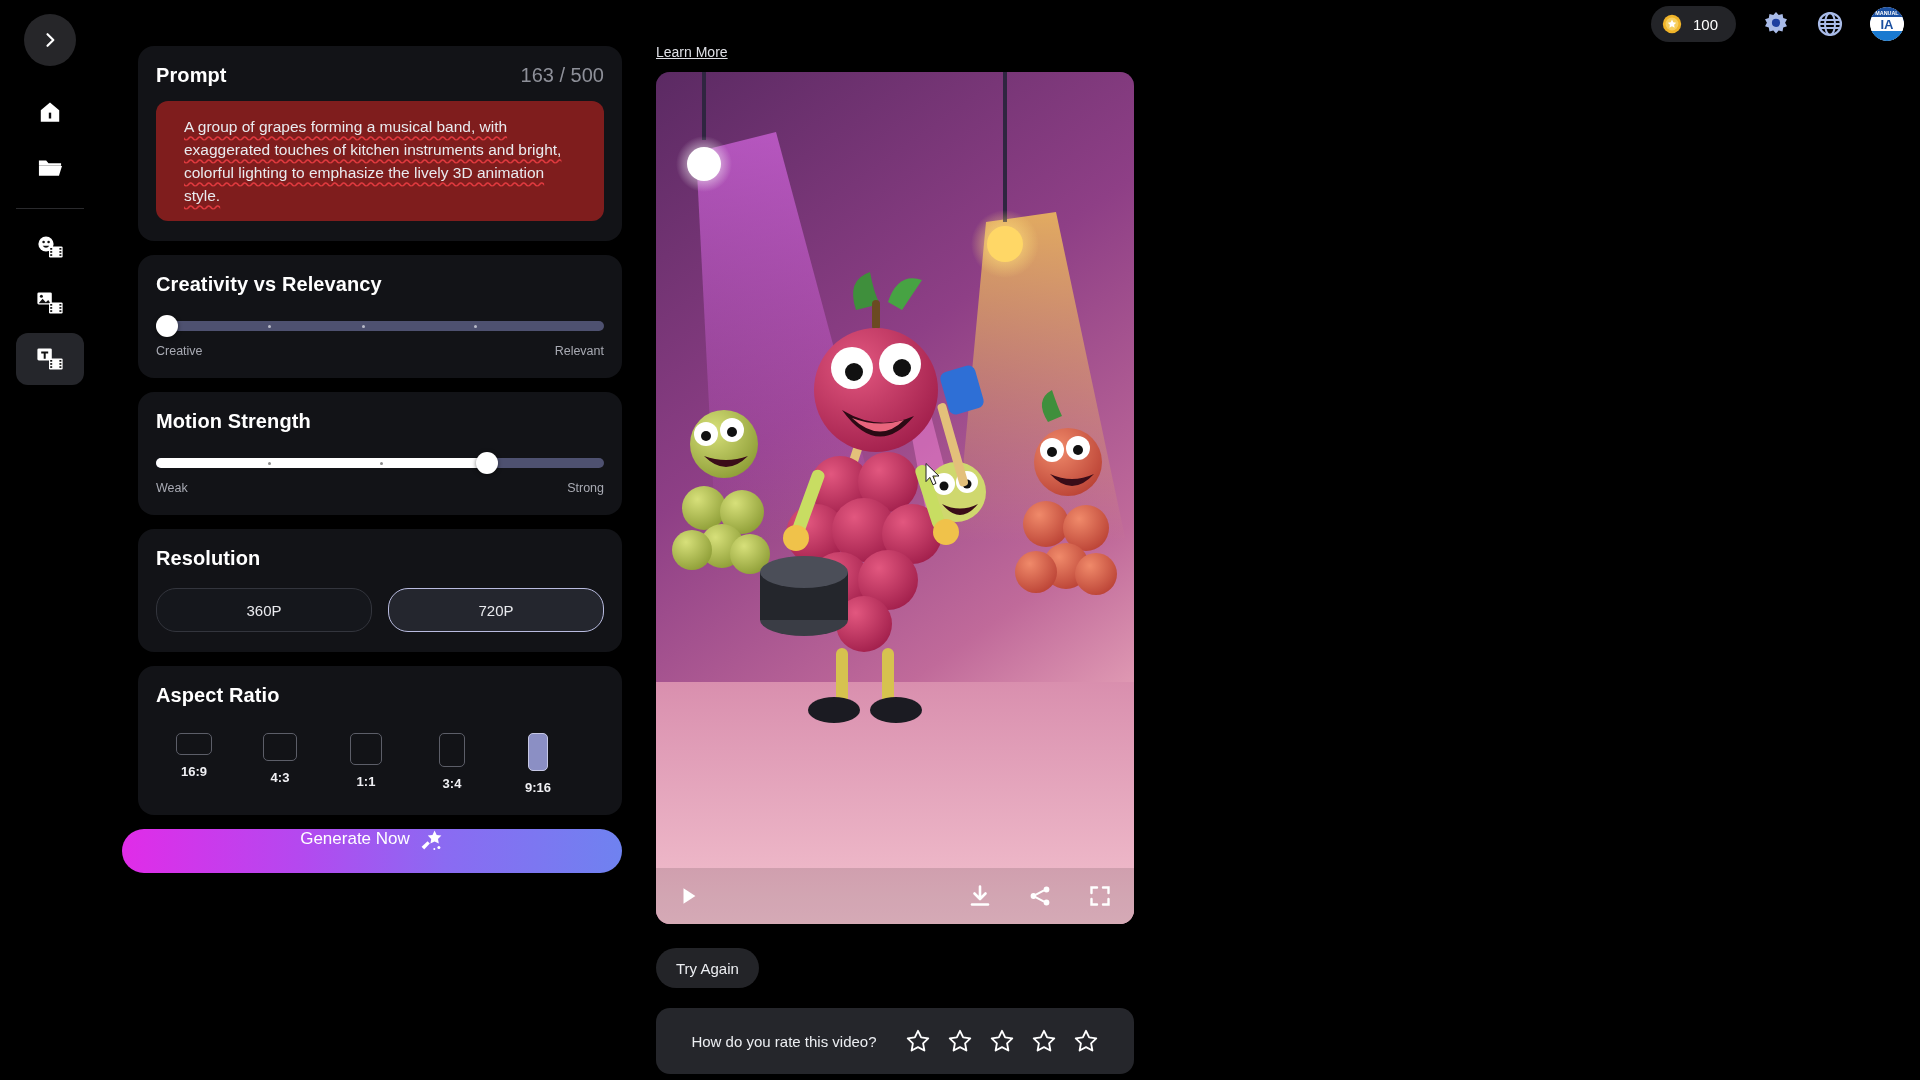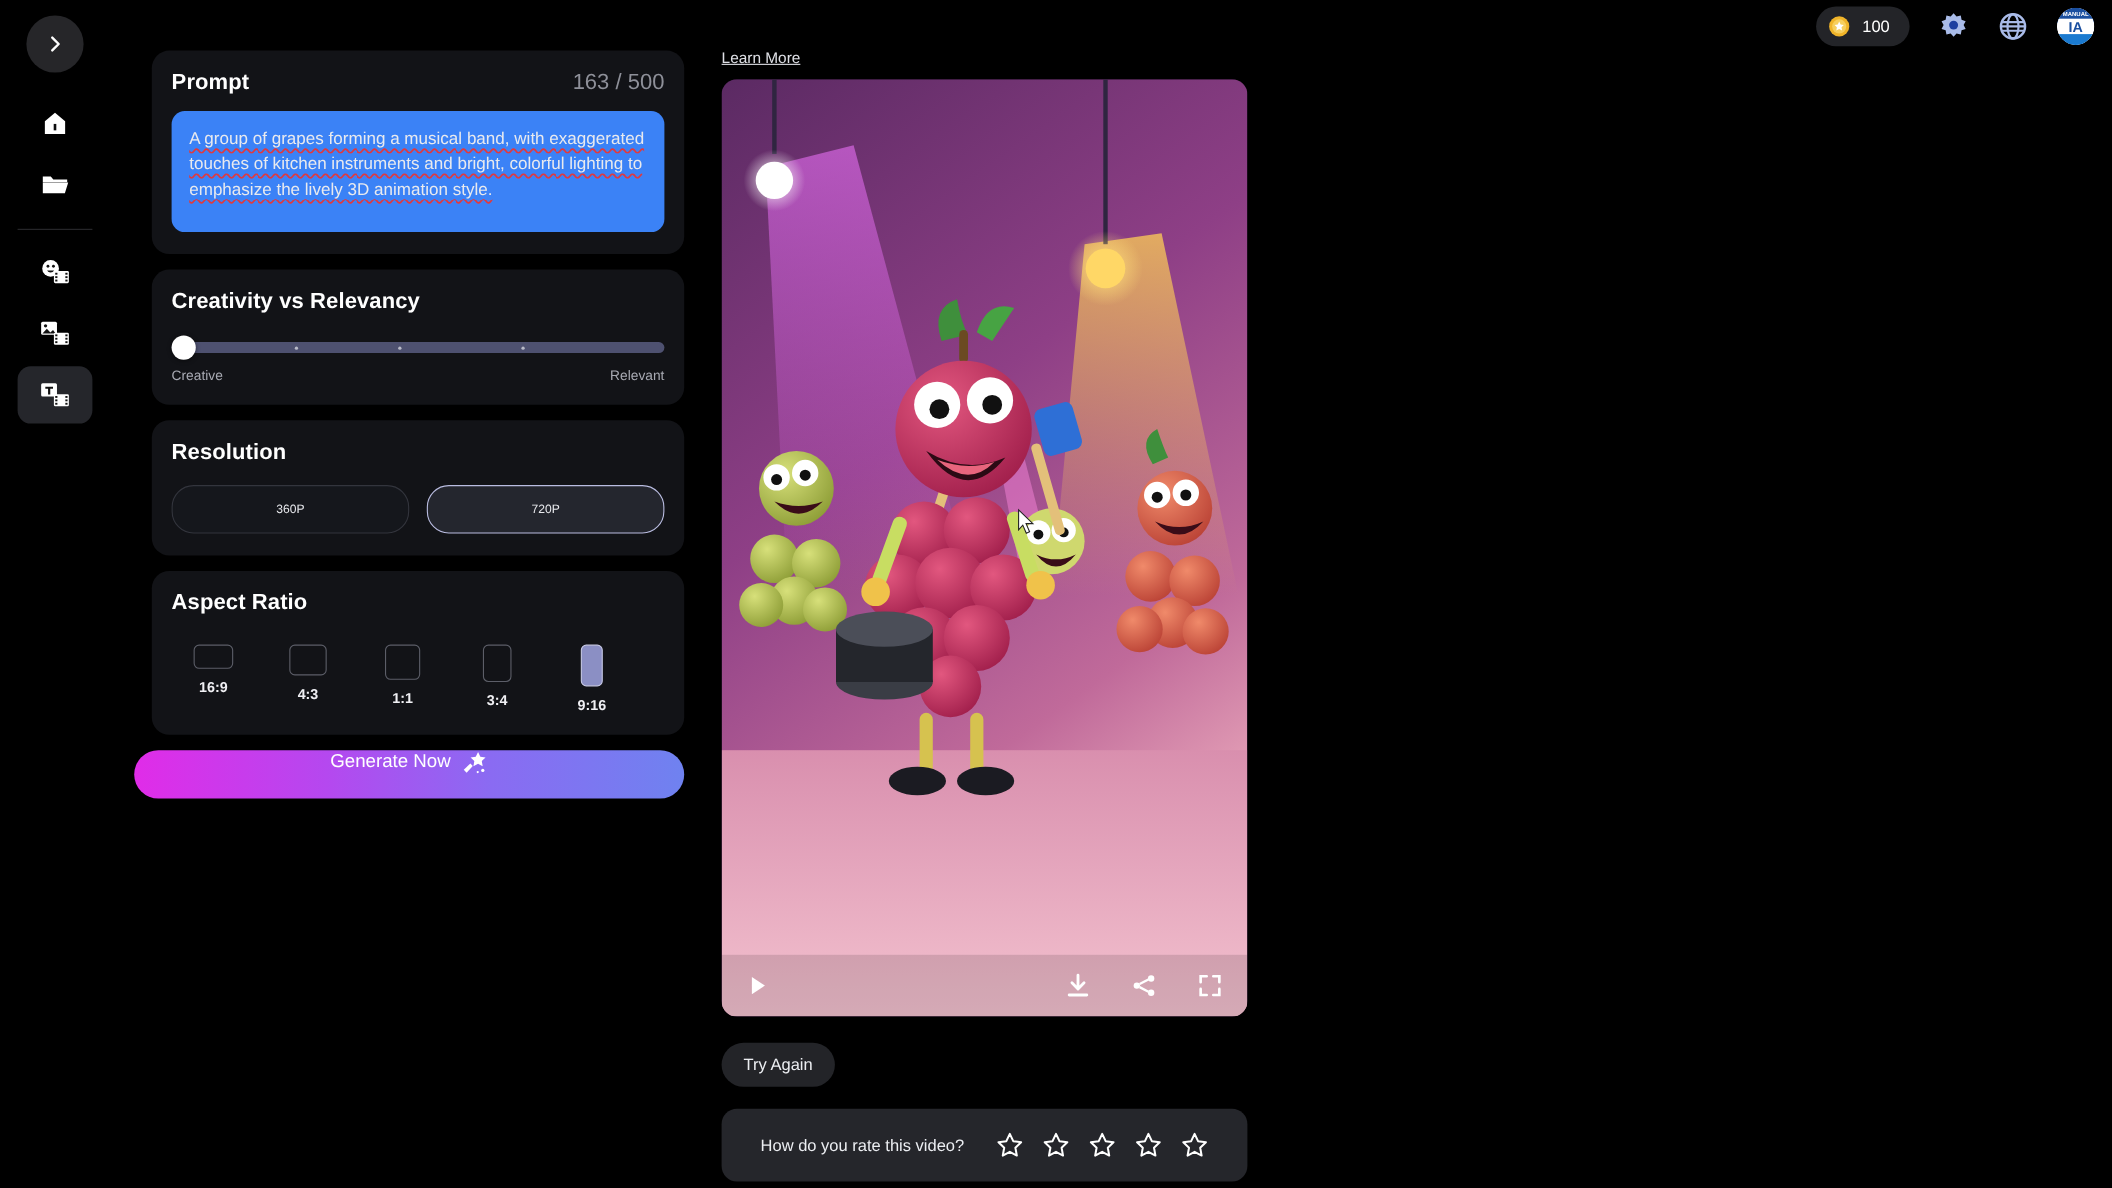--- a/index.html
+++ b/index.html
@@ -37,22 +37,22 @@
     background: #121317; border-radius: 16px; padding: 18px 18px 20px;
     margin-bottom: 14px;
     margin-left: 16px;
   }
   .card-title {
     font-size: 20px; font-weight: bold; color: #ffffff; letter-spacing: .1px;
   }
   .prompt-head { display: flex; align-items: baseline; justify-content: space-between; }
   .counter { font-size: 20px; color: #8e9099; }
   .prompt-box {
-    margin-top: 14px; background: #3b82f6; border-radius: 12px;
-    padding: 14px 16px; min-height: 110px;
+    margin-top: 14px; background: #7f1d1d; border-radius: 12px;
+    padding: 14px 28px; min-height: 110px;
   }
   .prompt-text {
     font-size: 15.5px; line-height: 23px; color: #e9eaee;
     text-decoration: underline wavy #e0393e; text-decoration-skip-ink: none;
     text-underline-offset: 3px;
   }
 
   
   .slider-wrap { margin-top: 22px; position: relative; height: 16px; }
   .track {
@@ -74,21 +74,21 @@
   }
   .slider-labels {
     display: flex; justify-content: space-between; margin-top: 10px;
     font-size: 12.5px; color: #a8aab3;
   }
 
   
   .res-row { display: flex; gap: 16px; margin-top: 18px; }
   .res-btn {
     flex: 1; height: 44px; border-radius: 20px; border: 1px solid #33353d;
-    background: #15171c; color: #e9eaee; font-size: 11px;
+    background: #15171c; color: #e9eaee; font-size: 15px;
     display: flex; align-items: center; justify-content: center; cursor: pointer;
   }
   .res-btn.sel { border-color: #b9bce0; background: #24262e; }
 
   
   .ar-row { display: flex; gap: 38px; margin-top: 26px; padding-left: 14px; }
   .ar-item { display: flex; flex-direction: column; align-items: center; cursor: pointer; width: 48px; }
   .ar-shape { border: 1px solid #5c5e68; border-radius: 5px; background: transparent; }
   .ar-item.sel .ar-shape { background: #8b8fc4; border-color: #c6c8e4; }
   .ar-label { margin-top: 9px; font-size: 13px; color: #f0f0f4; font-weight: bold; }
@@ -286,20 +286,34 @@
         <div class="tick" style="left:46%"></div>
         <div class="tick" style="left:71%"></div>
         <div class="thumb" id="cr-thumb" style="left: calc(0% + 0px);"></div>
       </div>
       <div class="slider-labels">
         <span>Creative</span>
         <span>Relevant</span>
       </div>
     </div>
 
+    <div class="card">
+      <div class="card-title">Motion Strength</div>
+      <div class="slider-wrap">
+        <div class="track"></div>
+        <div class="track-fill" id="mo-fill" style="width: 75%;"></div>
+        <div class="tick dark" style="left:25%"></div>
+        <div class="tick dark" style="left:50%"></div>
+        <div class="thumb" id="mo-thumb" style="left: calc(75% - 16.5px);"></div>
+      </div>
+      <div class="slider-labels">
+        <span>Weak</span>
+        <span>Strong</span>
+      </div>
+    </div>
 
     <div class="card">
       <div class="card-title">Resolution</div>
       <div class="res-row" id="res-row">
           <div class="res-btn">
             <span>360P</span>
           </div>
           <div class="res-btn sel">
             <span>720P</span>
           </div>

